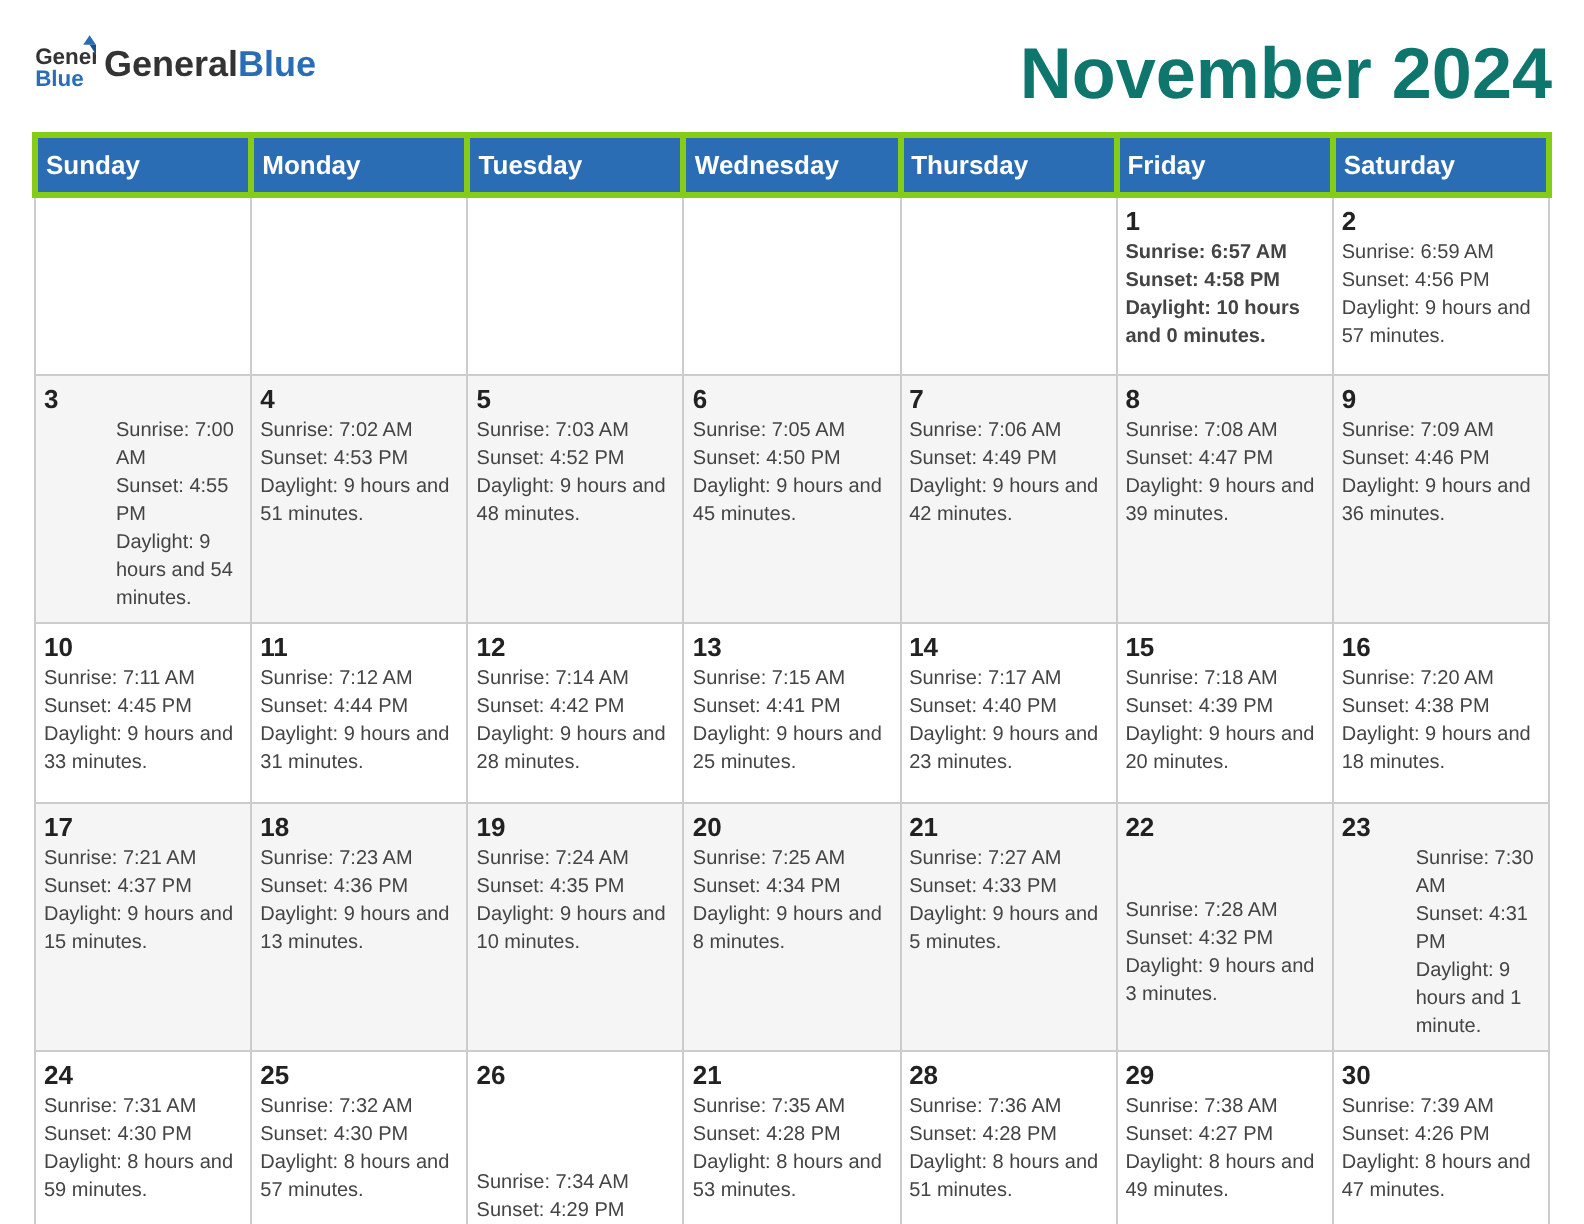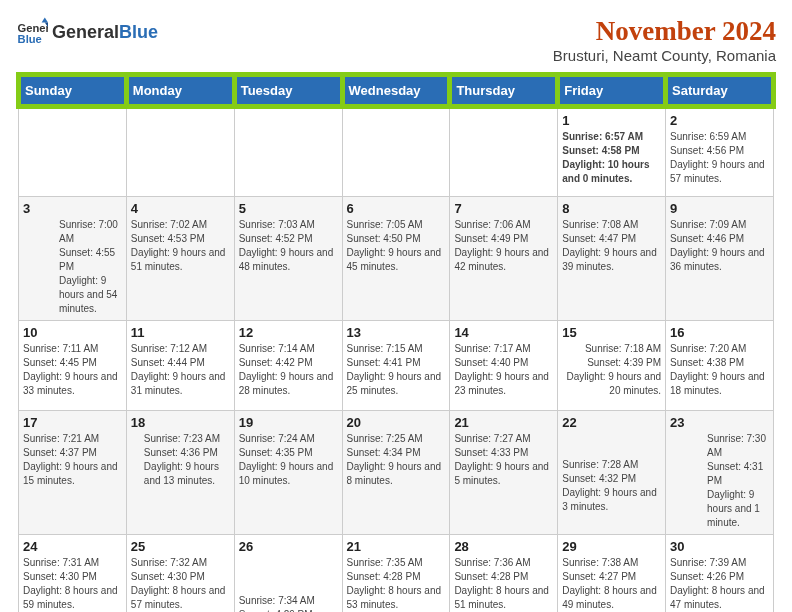--- a/index.html
+++ b/index.html
@@ -32,44 +32,43 @@
       color: #2a6db5;
     }
     .logo-icon {
       width: 32px;
       height: 32px;
     }
     .title-area {
       text-align: right;
     }
     .month-title {
-      font-size: 27px;
-      font-weight: bold;
-      color: #c2410c;
-      font-family: Liberation Serif, serif;
+      font-size: 36px;
+      font-weight: bold;
+      color: #0f766e;
     }
     .subtitle {
       font-size: 15px;
       color: #444;
     }
     table {
       width: 100%;
       border-collapse: collapse;
       table-layout: fixed;
     }
     thead tr {
       background-color: #2a6db5;
       color: #fff;
     }
     thead th {
       padding: 6px 4px;
       font-size: 13px;
       font-weight: bold;
       text-align: left;
-      border: 5px solid #84cc16;
+      border: 3px solid #84cc16;
     }
     tbody td {
       border: 1px solid #ccc;
       vertical-align: top;
       padding: 4px;
       font-size: 10.5px;
       color: #333;
       height: 90px;
       background: #fff;
     }
@@ -105,21 +104,20 @@
     </svg>
     <div>
       <div style="display:flex; align-items:baseline; gap:0px;">
         <span class="logo-text-general">General</span>
           <span class="logo-text-blue">Blue</span>
       </div>
     </div>
   </div>
   <div class="title-area">
     <div class="month-title">November 2024</div>
-    <div class="subtitle">Brusturi, Neamt County, Romania</div>
   </div>
 </div>
 
 <table>
   <thead>
     <tr>
     <th>Sunday</th>
         <th>Monday</th>
         <th>Tuesday</th>
         <th>Wednesday</th>
@@ -218,41 +216,41 @@
 Daylight: 9 hours and 25 minutes.</div>
         </td>
         <td>
           <span class="day-num">14</span>
           <div class="day-info" style="white-space: pre-line;">Sunrise: 7:17 AM
 Sunset: 4:40 PM
 Daylight: 9 hours and 23 minutes.</div>
         </td>
         <td>
           <span class="day-num">15</span>
-          <div class="day-info" style="white-space: pre-line; text-align: right;">Sunrise: 7:18 AM
+          <div class="day-info" style="white-space: pre-line;">Sunrise: 7:18 AM
 Sunset: 4:39 PM
 Daylight: 9 hours and 20 minutes.</div>
         </td>
         <td>
           <span class="day-num">16</span>
           <div class="day-info" style="white-space: pre-line;">Sunrise: 7:20 AM
 Sunset: 4:38 PM
 Daylight: 9 hours and 18 minutes.</div>
         </td>
       </tr>
       <tr>
         <td>
           <span class="day-num">17</span>
           <div class="day-info" style="white-space: pre-line;">Sunrise: 7:21 AM
 Sunset: 4:37 PM
 Daylight: 9 hours and 15 minutes.</div>
         </td>
         <td>
           <span class="day-num">18</span>
-          <div class="day-info" style="white-space: pre-line; margin-left: 13px;">Sunrise: 7:23 AM
+          <div class="day-info" style="white-space: pre-line;">Sunrise: 7:23 AM
 Sunset: 4:36 PM
 Daylight: 9 hours and 13 minutes.</div>
         </td>
         <td>
           <span class="day-num">19</span>
           <div class="day-info" style="white-space: pre-line;">Sunrise: 7:24 AM
 Sunset: 4:35 PM
 Daylight: 9 hours and 10 minutes.</div>
         </td>
         <td>

